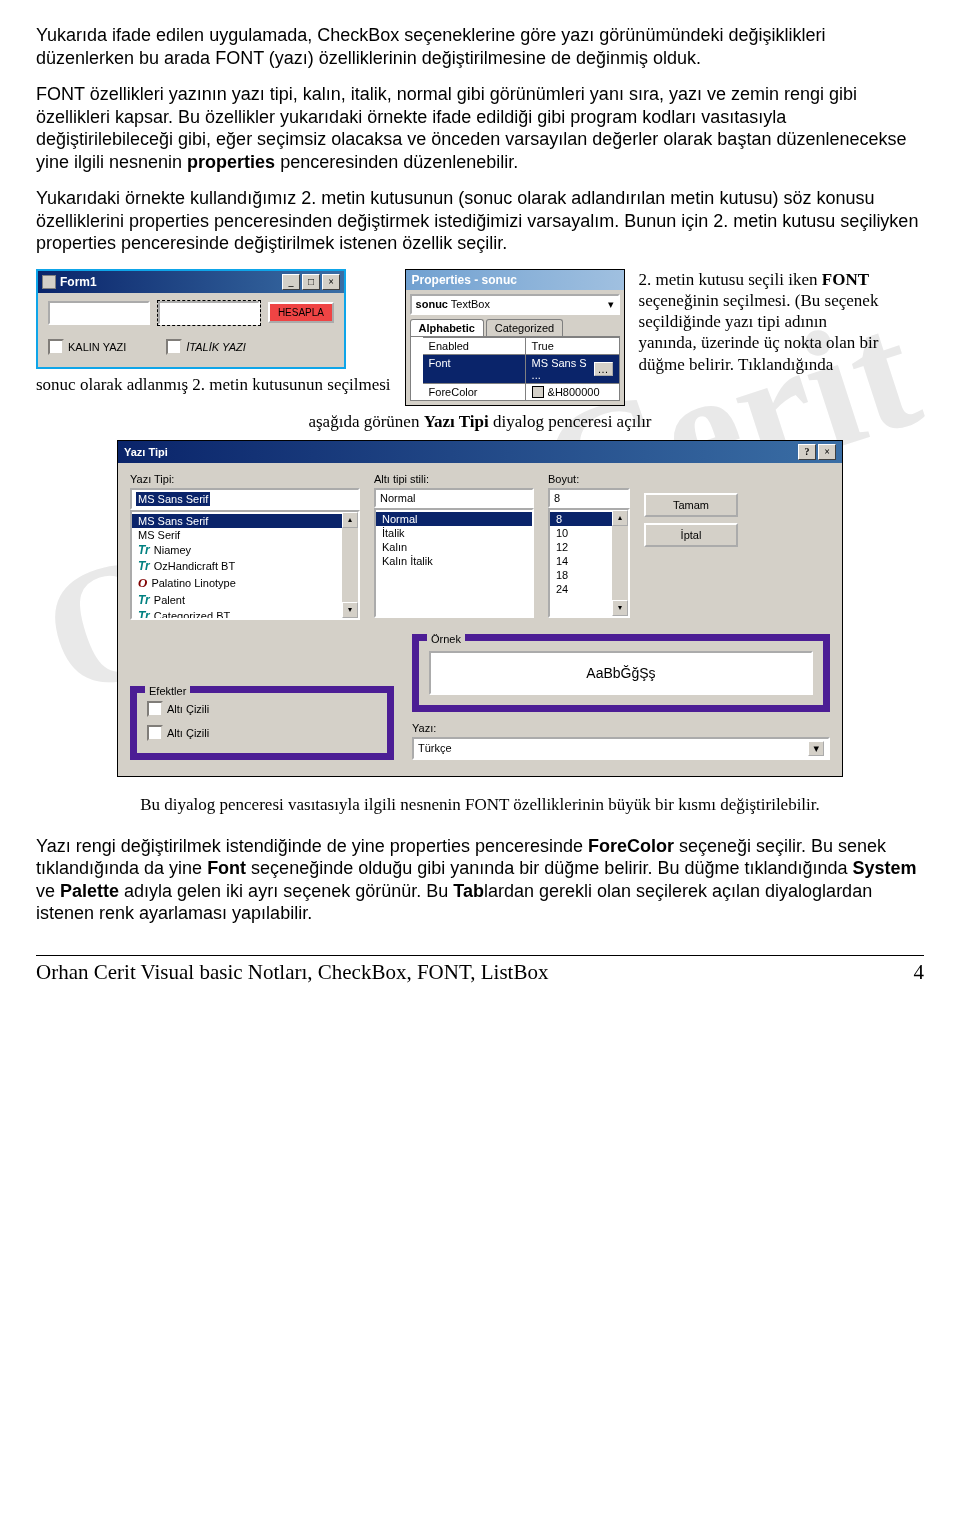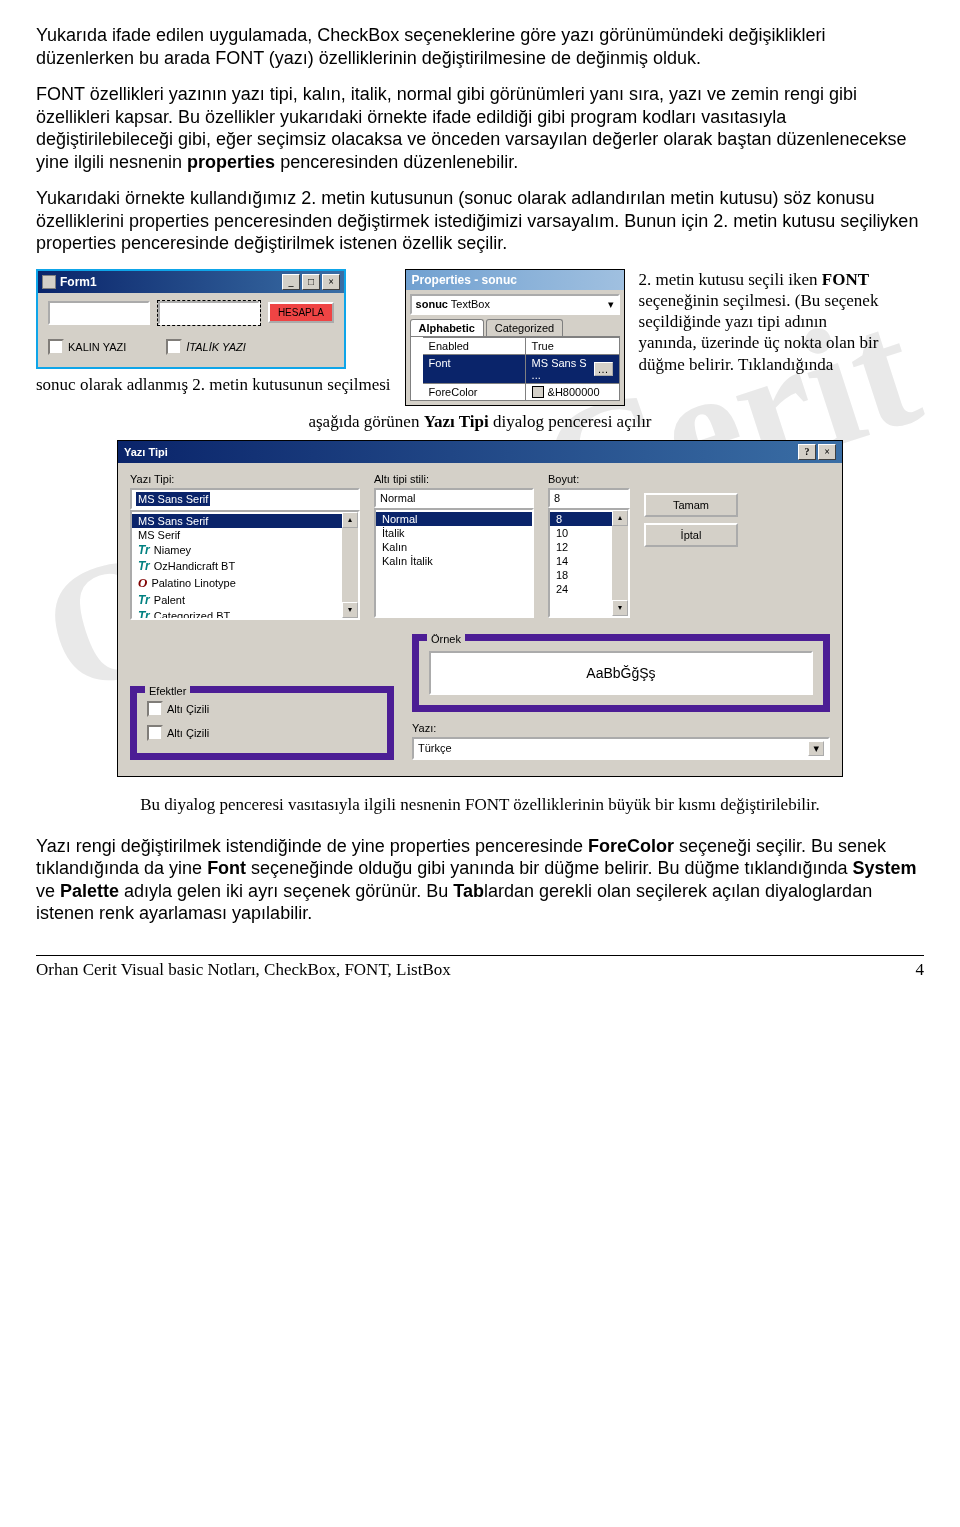--- a/index.html
+++ b/index.html
@@ -199,21 +199,21 @@
     text-align: center; font-family: "MS Sans Serif", sans-serif;
     font-size: 14px;
   }
   .dlgbottom { display: flex; gap: 18px; align-items: flex-end; }
   .after {
     font-family: "Times New Roman", serif;
     font-size: 17px;
     text-align: center;
     margin: 8px 0 20px 0;
   }
-  .footerline { border-top: 1px solid #000; margin-top: 30px; padding-top: 4px; display: flex; justify-content: space-between; font-family: "Times New Roman", serif; font-size: 17px; }
+  .footerline { border-top: 1px solid #000; margin-top: 30px; padding-top: 4px; display: flex; justify-content: space-between; font-family: "Times New Roman", serif; font-size: 21px; }
   b { font-weight: bold; }
 </style>
 </head>
 <body>
 <div class="watermark">Orhan Cerit</div>
 <div class="content">
 
 <p>Yukarıda ifade edilen uygulamada, CheckBox seçeneklerine göre yazı görünümündeki değişiklikleri düzenlerken bu arada FONT (yazı)  özelliklerinin değiştirilmesine de değinmiş olduk.</p>
 
 <p>

